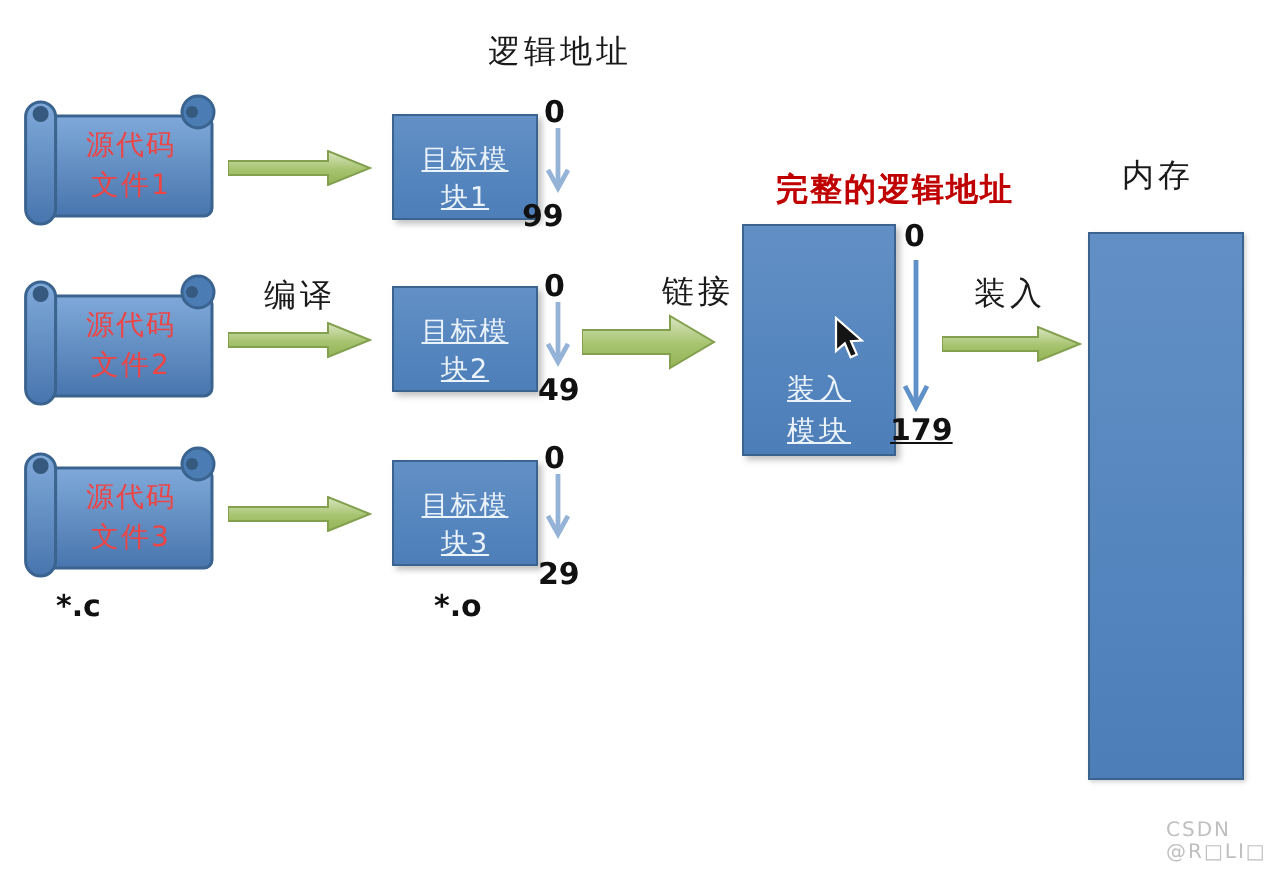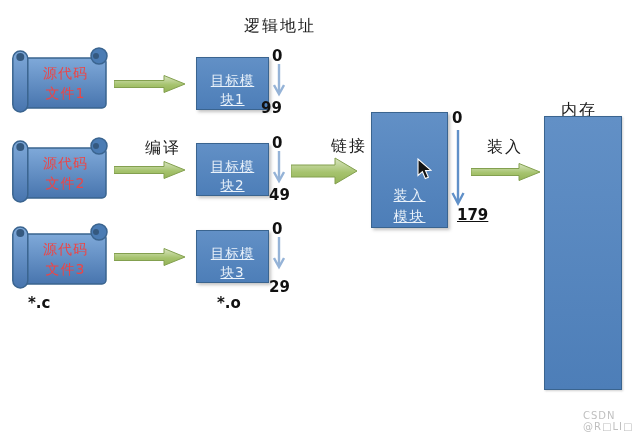--- a/index.html
+++ b/index.html
@@ -92,21 +92,21 @@
       <circle cx="84" cy="10" r="3" fill="#35597F"></circle>
       <rect x="0.8" y="5" width="15" height="61" rx="7.5" fill="url(#gradBlue)" stroke="#3A648F" stroke-width="1.5"></rect>
       <circle cx="8.3" cy="11" r="4" fill="#35597F"></circle>
     </svg>
     <div class="scroll-text">
       <span>源代码</span>
       <span>文件2</span>
     </div>
   </div>
 
-  <div class="abs lbl verb" style="left:145px;top:138px;">编译</div>
+  <div class="abs lbl verb" style="left:132px;top:138px;">编译</div>
   <svg class="abs" style="left:114px;top:161px;" width="72" height="18" viewBox="0 0 72 18">
     <polygon points="0,5.5 50,5.5 50,0.5 71,9 50,17.5 50,12.5 0,12.5" fill="url(#gradGreen)" stroke="#83A04F" stroke-width="1"></polygon>
   </svg>
 
   <div class="abs bluebox" style="left:196px;top:143px;width:73px;height:53px;">
     <div class="modtxt">
       <div>目标模</div>
       <div>块2</div>
     </div>
   </div>
@@ -151,42 +151,43 @@
   <div class="abs num" style="left:269px;top:278px;">29</div>
 
   <div class="abs ext" style="left:28px;top:294px;">*.c</div>
   <div class="abs ext" style="left:217px;top:294px;">*.o</div>
 
   <div class="abs lbl verb" style="left:307px;top:136px;margin-left:24px;">链接</div>
   <svg class="abs" style="left:291px;top:157px;" width="67" height="28" viewBox="0 0 67 28">
     <polygon points="0,8 44,8 44,1 66,14 44,27 44,20 0,20" fill="url(#gradGreen)" stroke="#83A04F" stroke-width="1"></polygon>
   </svg>
 
+  <div class="abs red" style="left:388px;top:85px;">完整的逻辑地址</div>
 
   <div class="abs bluebox" style="left:371px;top:112px;width:77px;height:116px;">
     <div class="lmtxt">
       <div>装入</div>
       <div>模块</div>
     </div>
   </div>
 
   <svg class="abs" style="left:417px;top:158px;" width="15" height="22" viewBox="0 0 15 22">
     <path d="M1,1 L1,17.5 L5.4,13.7 L8.3,20.6 L11.4,19.2 L8.5,12.6 L14,12.3 Z" fill="#141414" stroke="#ffffff" stroke-width="1.1"></path>
   </svg>
 
   <div class="abs num" style="left:452px;top:109px;">0</div>
   <svg class="abs" style="left:451px;top:130px;" width="14" height="78" viewBox="0 0 14 78">
     <line x1="7" y1="0" x2="7" y2="72" stroke="#6090C8" stroke-width="2.4"></line>
     <polyline points="1.5,63 7,73.5 12.5,63" fill="none" stroke="#6090C8" stroke-width="2.4"></polyline>
   </svg>
-  <div class="abs num" style="left:457px;top:206px;text-decoration:underline;">179</div>
+  <div class="abs num" style="left:445px;top:206px;text-decoration:underline;">179</div>
 
   <div class="abs lbl verb" style="left:487px;top:137px;">装入</div>
   <svg class="abs" style="left:471px;top:163px;" width="70" height="18" viewBox="0 0 70 18">
     <polygon points="0,5.5 48,5.5 48,0.5 69,9 48,17.5 48,12.5 0,12.5" fill="url(#gradGreen)" stroke="#83A04F" stroke-width="1"></polygon>
   </svg>
 
-  <div class="abs lbl verb" style="left:561px;top:100px;">内存</div>
+  <div class="abs lbl verb" style="left:561px;top:78px;">内存</div>
   <div class="abs bluebox" style="left:544px;top:116px;width:78px;height:274px;box-shadow:1px 1px 2px rgba(120,120,120,.35);"></div>
 
   <div class="abs watermark" style="left:536px;top:410px;">CSDN @R□LI□Y</div>
 
 </div>
 
 </body></html>

